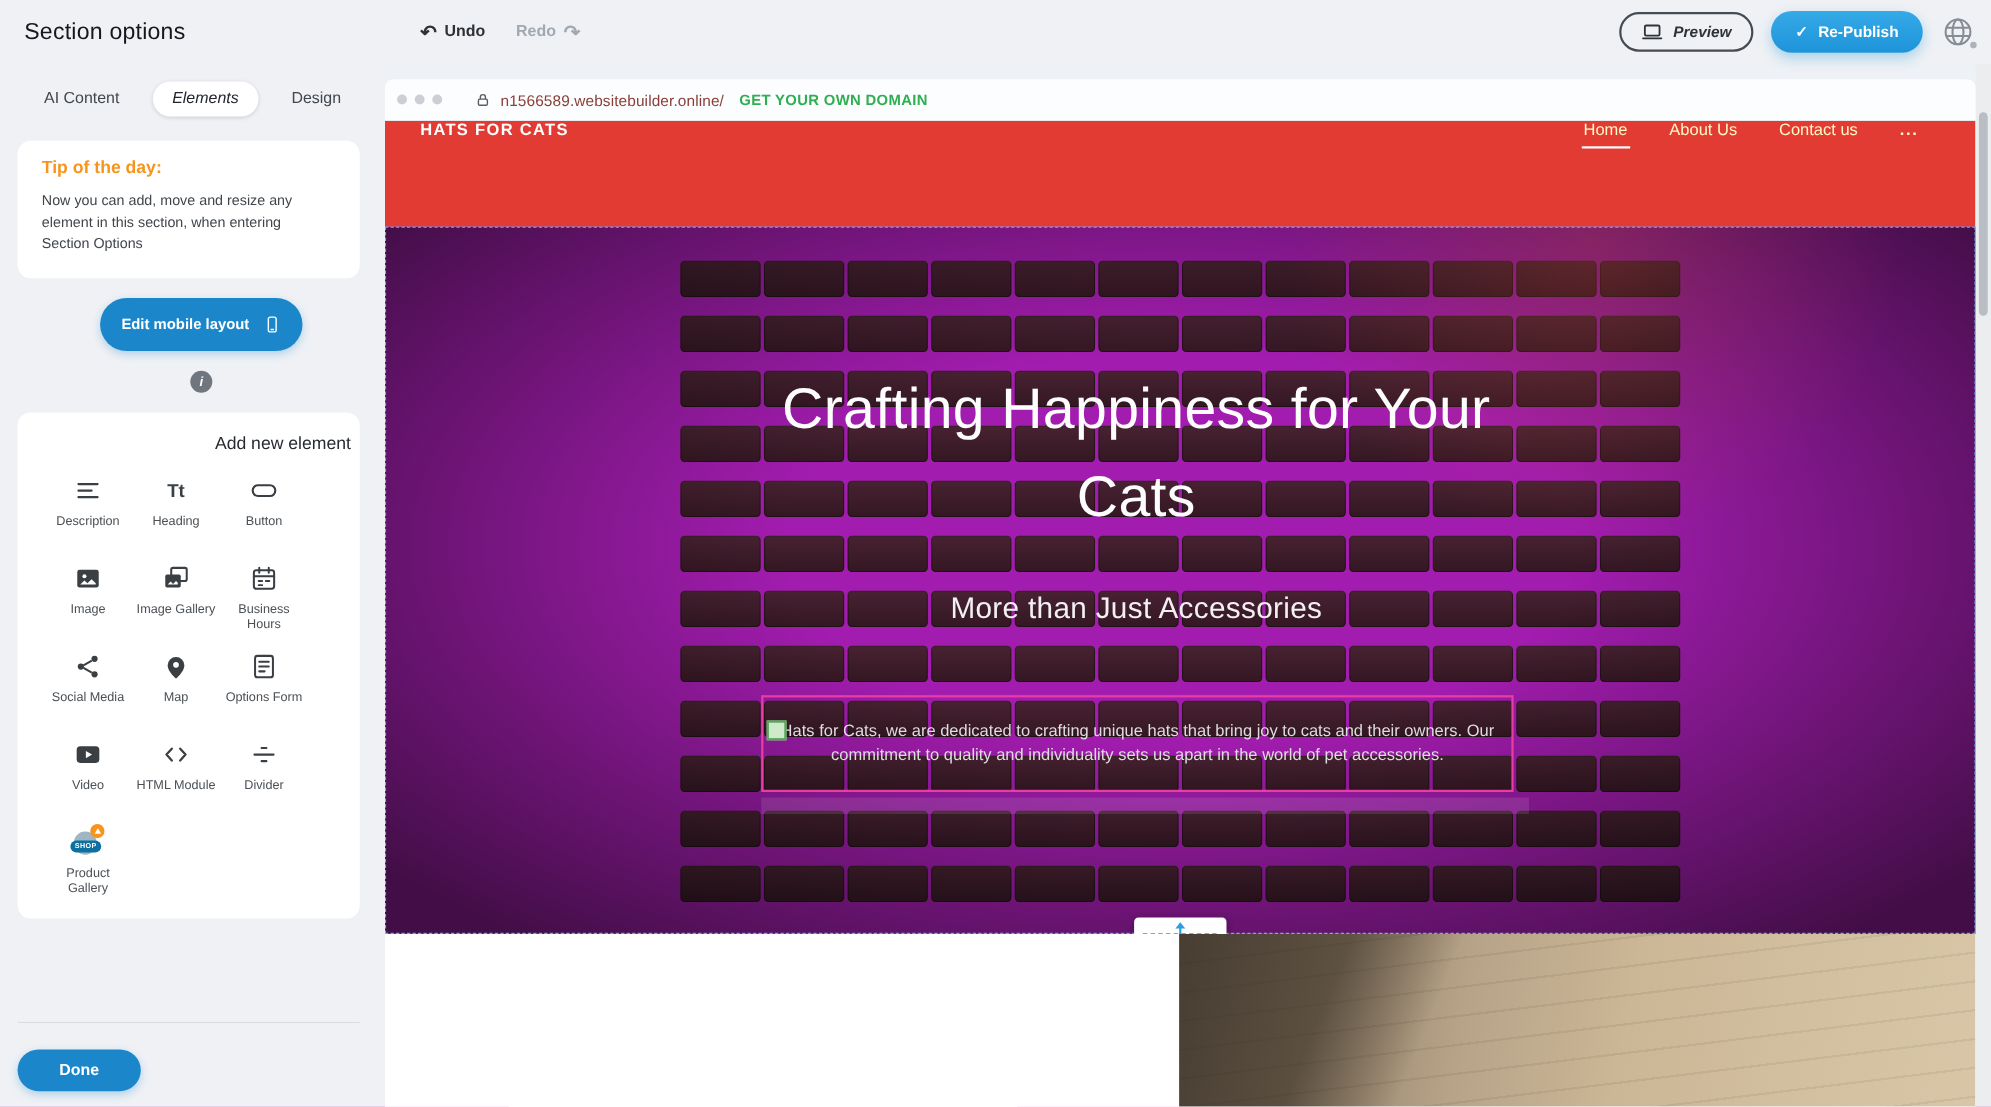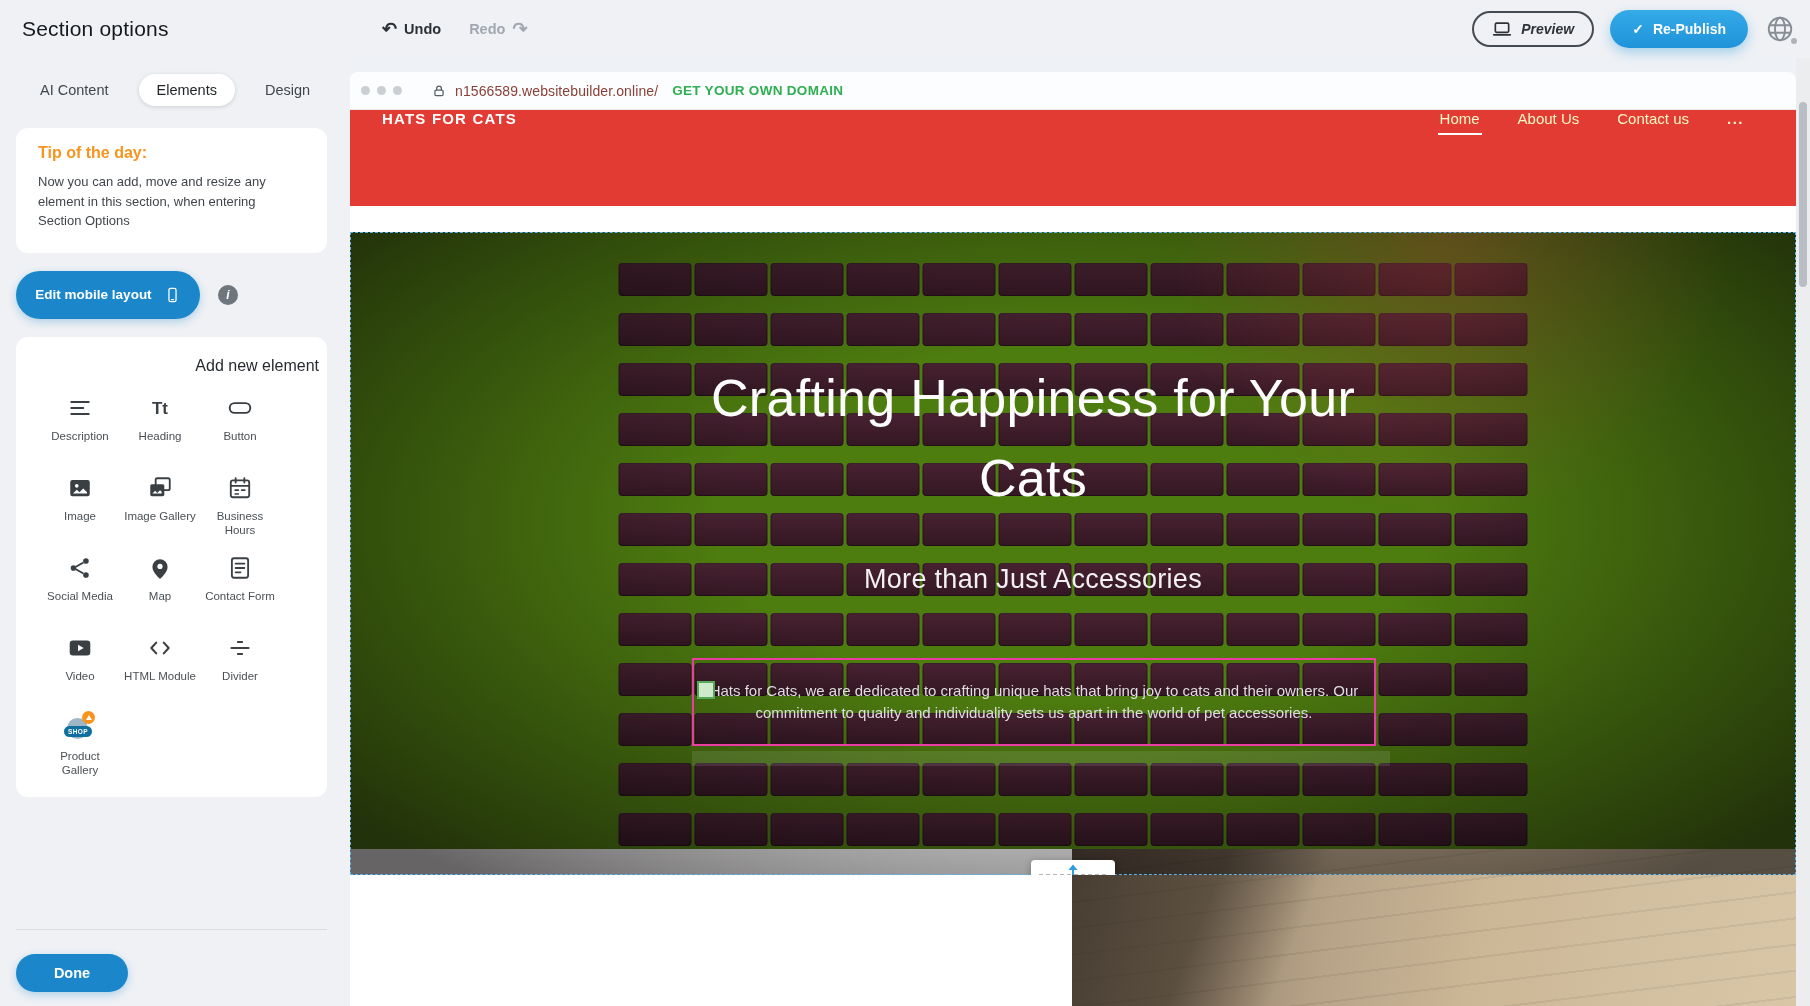--- a/index.html
+++ b/index.html
@@ -26,26 +26,26 @@
     box-shadow:0 5px 12px rgba(32,148,216,.35); }
   .republish-btn .glyph { font-size:14px; }
   .globe-wrap { position:relative; width:32px; height:32px; display:flex; align-items:center; justify-content:center; }
   .globe-wrap svg { width:30px; height:30px; }
   .globe-dot { position:absolute; right:-1px; bottom:1px; width:6px; height:6px; border-radius:50%; background:#aeb3b9; }
 
   
   .sidebar { position:absolute; top:58px; left:0; width:350px; bottom:0; background:#eff1f5; z-index:15; }
   .tabs { display:flex; align-items:center; gap:30px; padding:16px 0 0 40px; }
   .tab { border:0; background:none; font-size:14.5px; color:#41474d; padding:8px 0; }
-  .tab.active { background:#fff; border-radius:17px; padding:8px 18px; box-shadow:0 1px 4px rgba(20,30,40,.16); color:#23272b; }
+  .tab.active { background:#fff; border-radius:17px; padding:8px 18px; box-shadow:0 1px 4px rgba(20,30,40,.16); color:#23272b;font-style:italic; }
   .card { background:#fff; border-radius:12px; margin:0 23px 0 16px; }
   .tip-card { margin-top:22px; padding:16px 20px 22px 22px; }
   .tip-title { margin:0 0 10px; font-size:16px; font-weight:700; color:var(--tip-orange,#f7941d); }
   .tip-body { margin:0; font-size:13px; line-height:1.5; color:#41464c; max-width:252px; }
-  .mobile-row { display:flex; align-items:center; gap:18px; margin:18px 0 0 16px; }
+  .mobile-row { display:flex; align-items:center; gap:18px; margin:18px 0 0 16px;flex-direction:column; }
   .edit-mobile-btn { width:184px; height:48px; border:0; border-radius:24px; background:var(--button-blue,#1b87ca); color:#fff;
     font-size:13.5px; font-weight:700; display:flex; align-items:center; justify-content:center; gap:12px;
     box-shadow:0 3px 8px rgba(27,135,202,.30); }
   .edit-mobile-btn svg { width:17px; height:24px; }
   .info-icon { width:20px; height:20px; border-radius:50%; background:#70767e; color:#fff; font-size:12px; font-weight:700;
     display:flex; align-items:center; justify-content:center; font-style:italic; }
   .add-card { margin-top:18px; padding:20px 8px 16px 18px; }
   .add-title { margin:0 0 14px 18px; font-size:16px; font-weight:400; color:#272b30;text-align:right; }
   .el-grid { display:grid; grid-template-columns:repeat(3,80px); row-gap:8px; margin-left:6px; }
   .el-item { width:80px; min-height:72px; display:flex; flex-direction:column; align-items:center; text-align:center; gap:7px;
@@ -80,21 +80,21 @@
   
   .site { position:absolute; top:52px; left:0; right:0; bottom:0; background:#fff; overflow:hidden; }
   .site-header { position:relative; height:96px; background:var(--header-red,#e23b33); display:flex; align-items:flex-start; }
   .logo { color:#fff; font-size:15px; font-weight:700; letter-spacing:1.2px; margin-left:32px; }
   .site-nav { position:absolute; right:52px; display:flex; align-items:center; gap:38px; }
   .nav-item { color:#fef9c3; font-size:15px; position:relative; cursor:pointer; }
   .nav-item.active::after { content:""; position:absolute; left:-2px; right:-2px; bottom:-8px; height:2px; background:#fff; }
   .nav-more { letter-spacing:1.5px; font-weight:700; }
 
   
-  .hero { position:absolute; top:96px; left:0; right:0; height:643px; background:#4d7c0f; overflow:hidden;margin-top:26px; }
+  .hero { position:absolute; top:96px; left:0; right:0; height:643px; background:#a21caf; overflow:hidden; }
   .tile-grid { position:absolute; top:31px; left:50%; transform:translateX(-50%); display:grid;
     grid-template-columns:repeat(12,73px); column-gap:3px; row-gap:17px; z-index:1; }
   .tile { height:33px; border-radius:4px; background:linear-gradient(180deg,#482232,#341723);
     box-shadow:inset 0 1px 0 rgba(255,255,255,.05), inset 0 0 0 1px rgba(0,0,0,.35); }
   .hero-glow { position:absolute; inset:0; z-index:2; pointer-events:none;
     background:
       radial-gradient(circle at 76% 2%, rgba(190,70,60,.30), transparent 22%),
       radial-gradient(ellipse at 50% 45%, rgba(0,0,0,0) 35%, rgba(8,5,7,.62) 92%); }
   .hero-text-zone { position:absolute; left:0; top:0; width:1366px; height:100%; z-index:3; }
   .hero-heading { position:absolute; top:126px; left:0; right:0; margin:0 auto; max-width:660px; text-align:center;
@@ -266,21 +266,21 @@
         <span class="el-label">Map</span>
       </div>
 
       <div class="el-item">
         <span class="el-icon">
           <svg viewBox="0 0 24 24" fill="none" stroke="#3a3f44" stroke-width="1.7" stroke-linecap="round">
               <rect x="4.5" y="3" width="15" height="18" rx="2"></rect>
               <path d="M8 8h8M8 12h8M8 16h4.5"></path>
             </svg>
         </span>
-        <span class="el-label">Contact Form</span>
+        <span class="el-label">Options Form</span>
       </div>
 
       <div class="el-item">
         <span class="el-icon">
           <svg viewBox="0 0 24 24">
               <rect x="2.5" y="5" width="19" height="14" rx="3" fill="#3a3f44"></rect>
               <path d="M10.2 9v6l5.2-3z" fill="#fff"></path>
             </svg>
         </span>
         <span class="el-label">Video</span>

